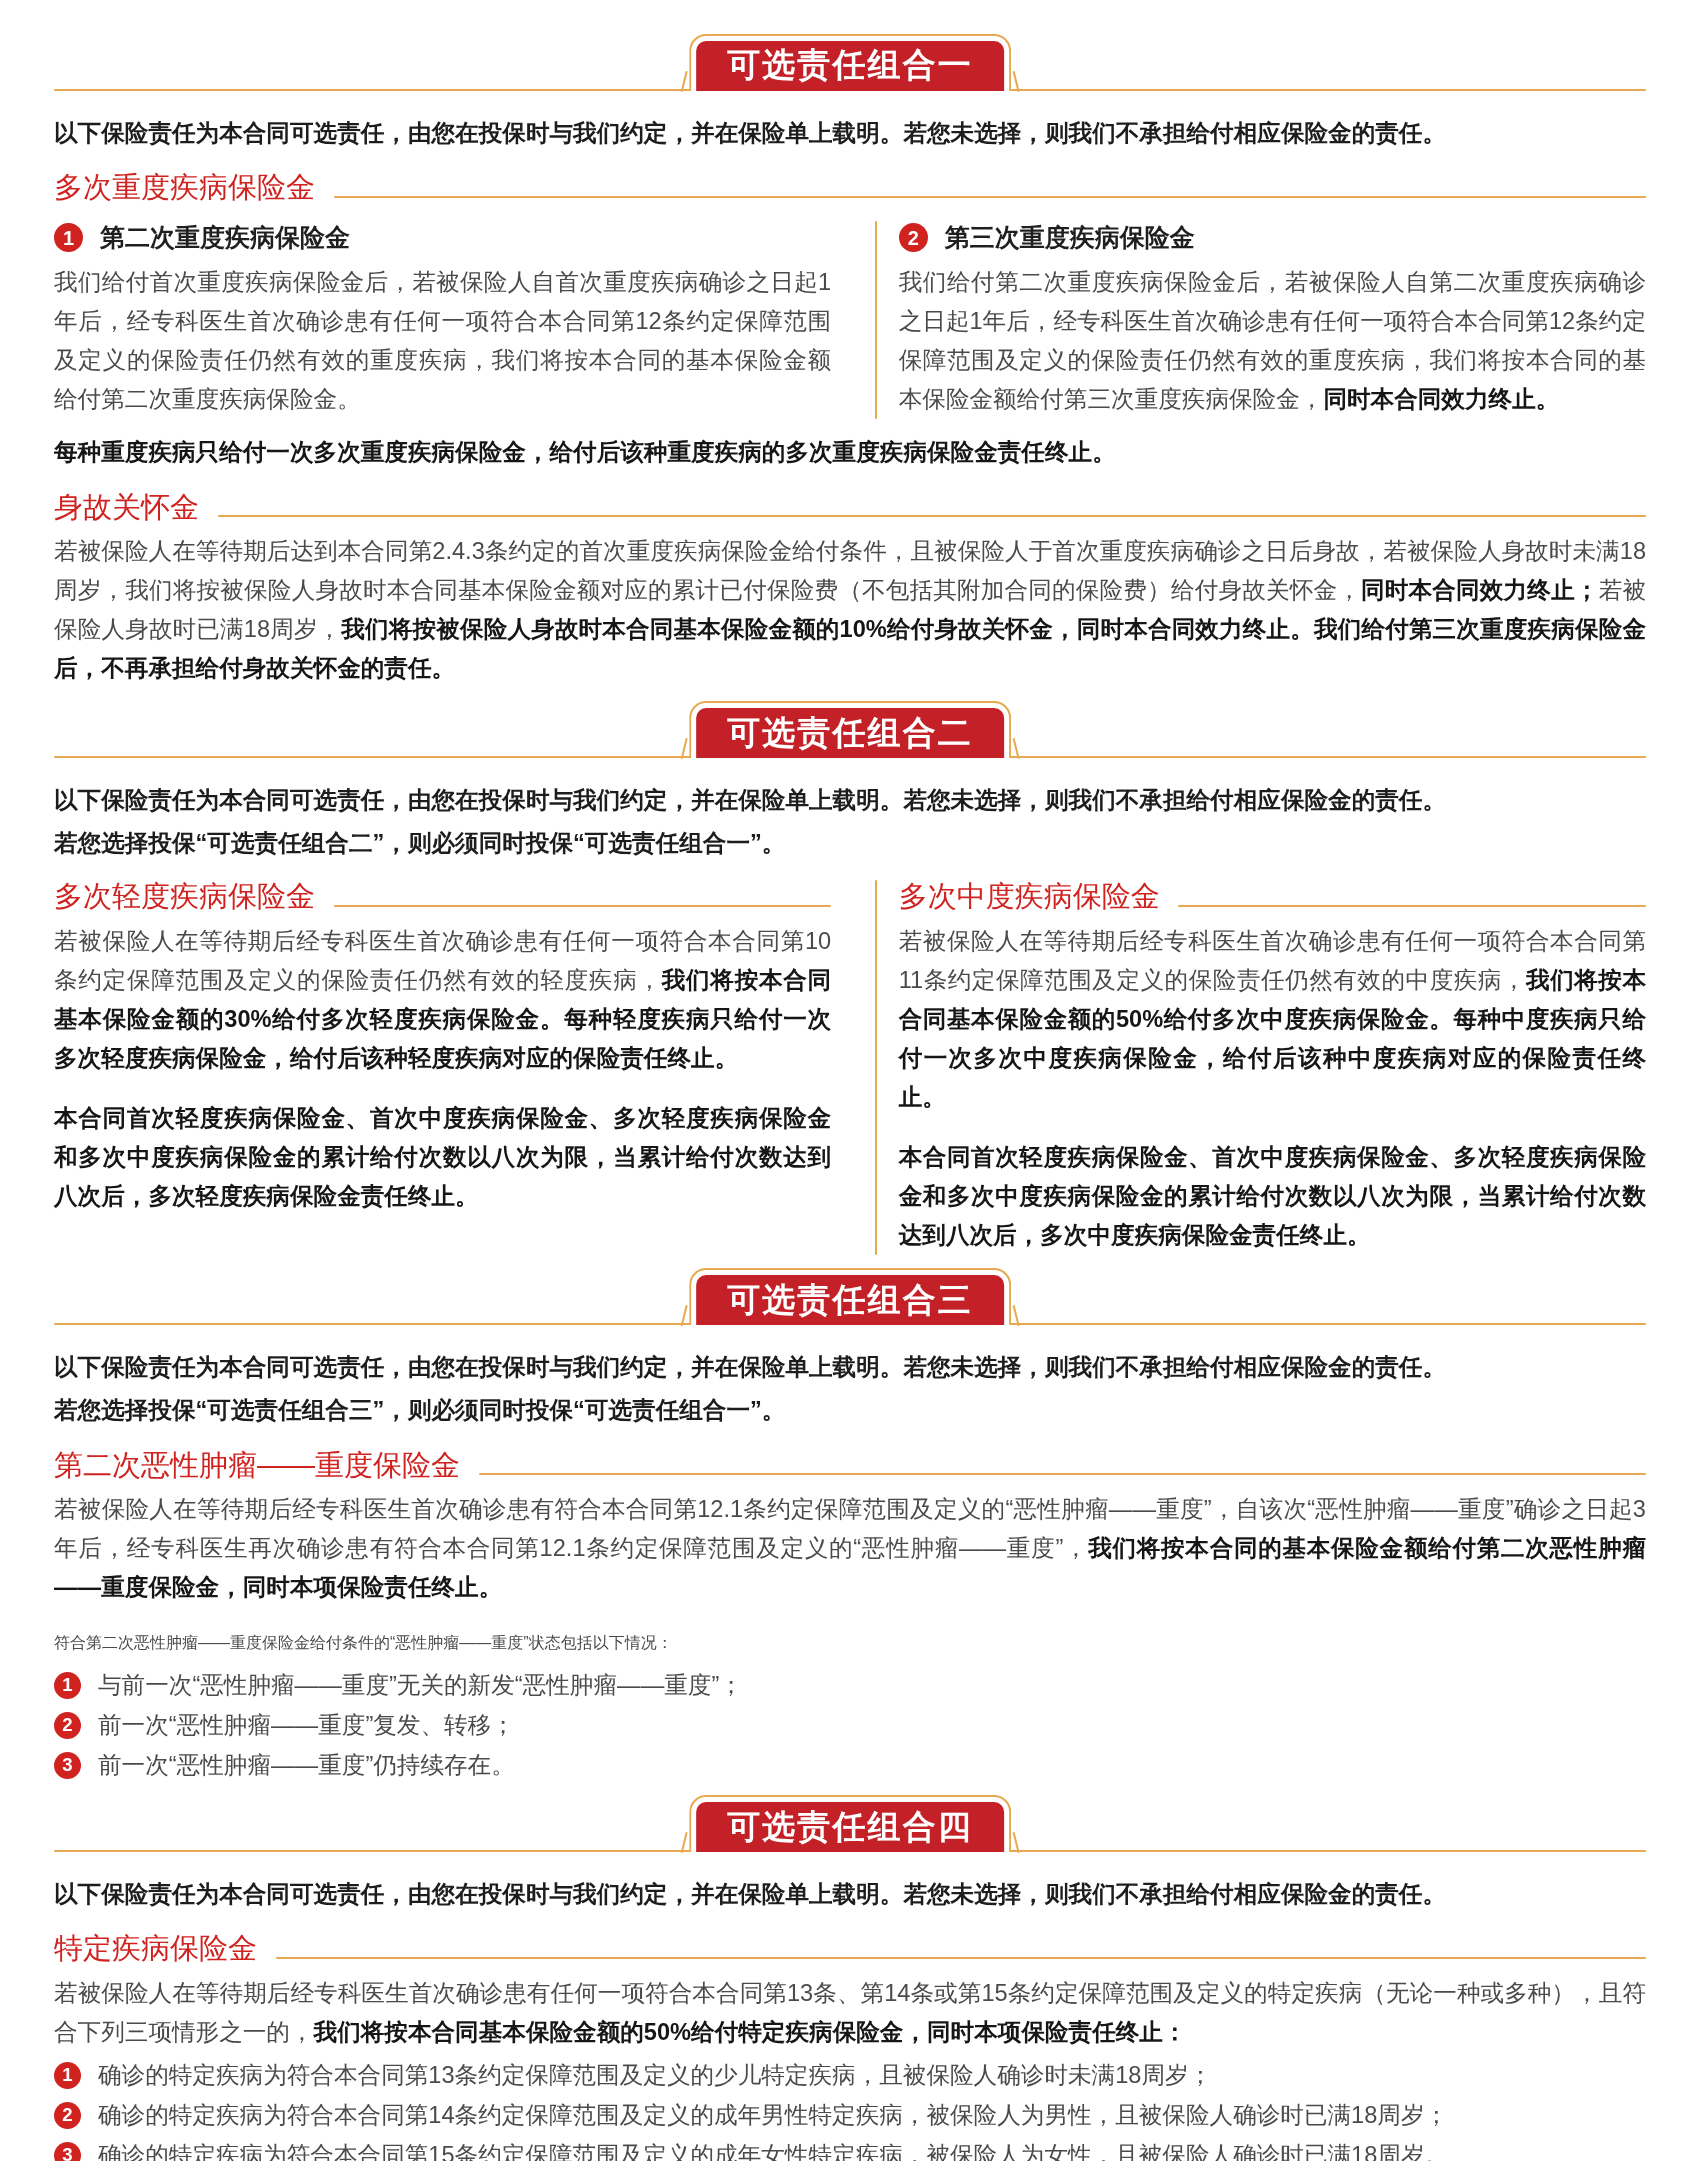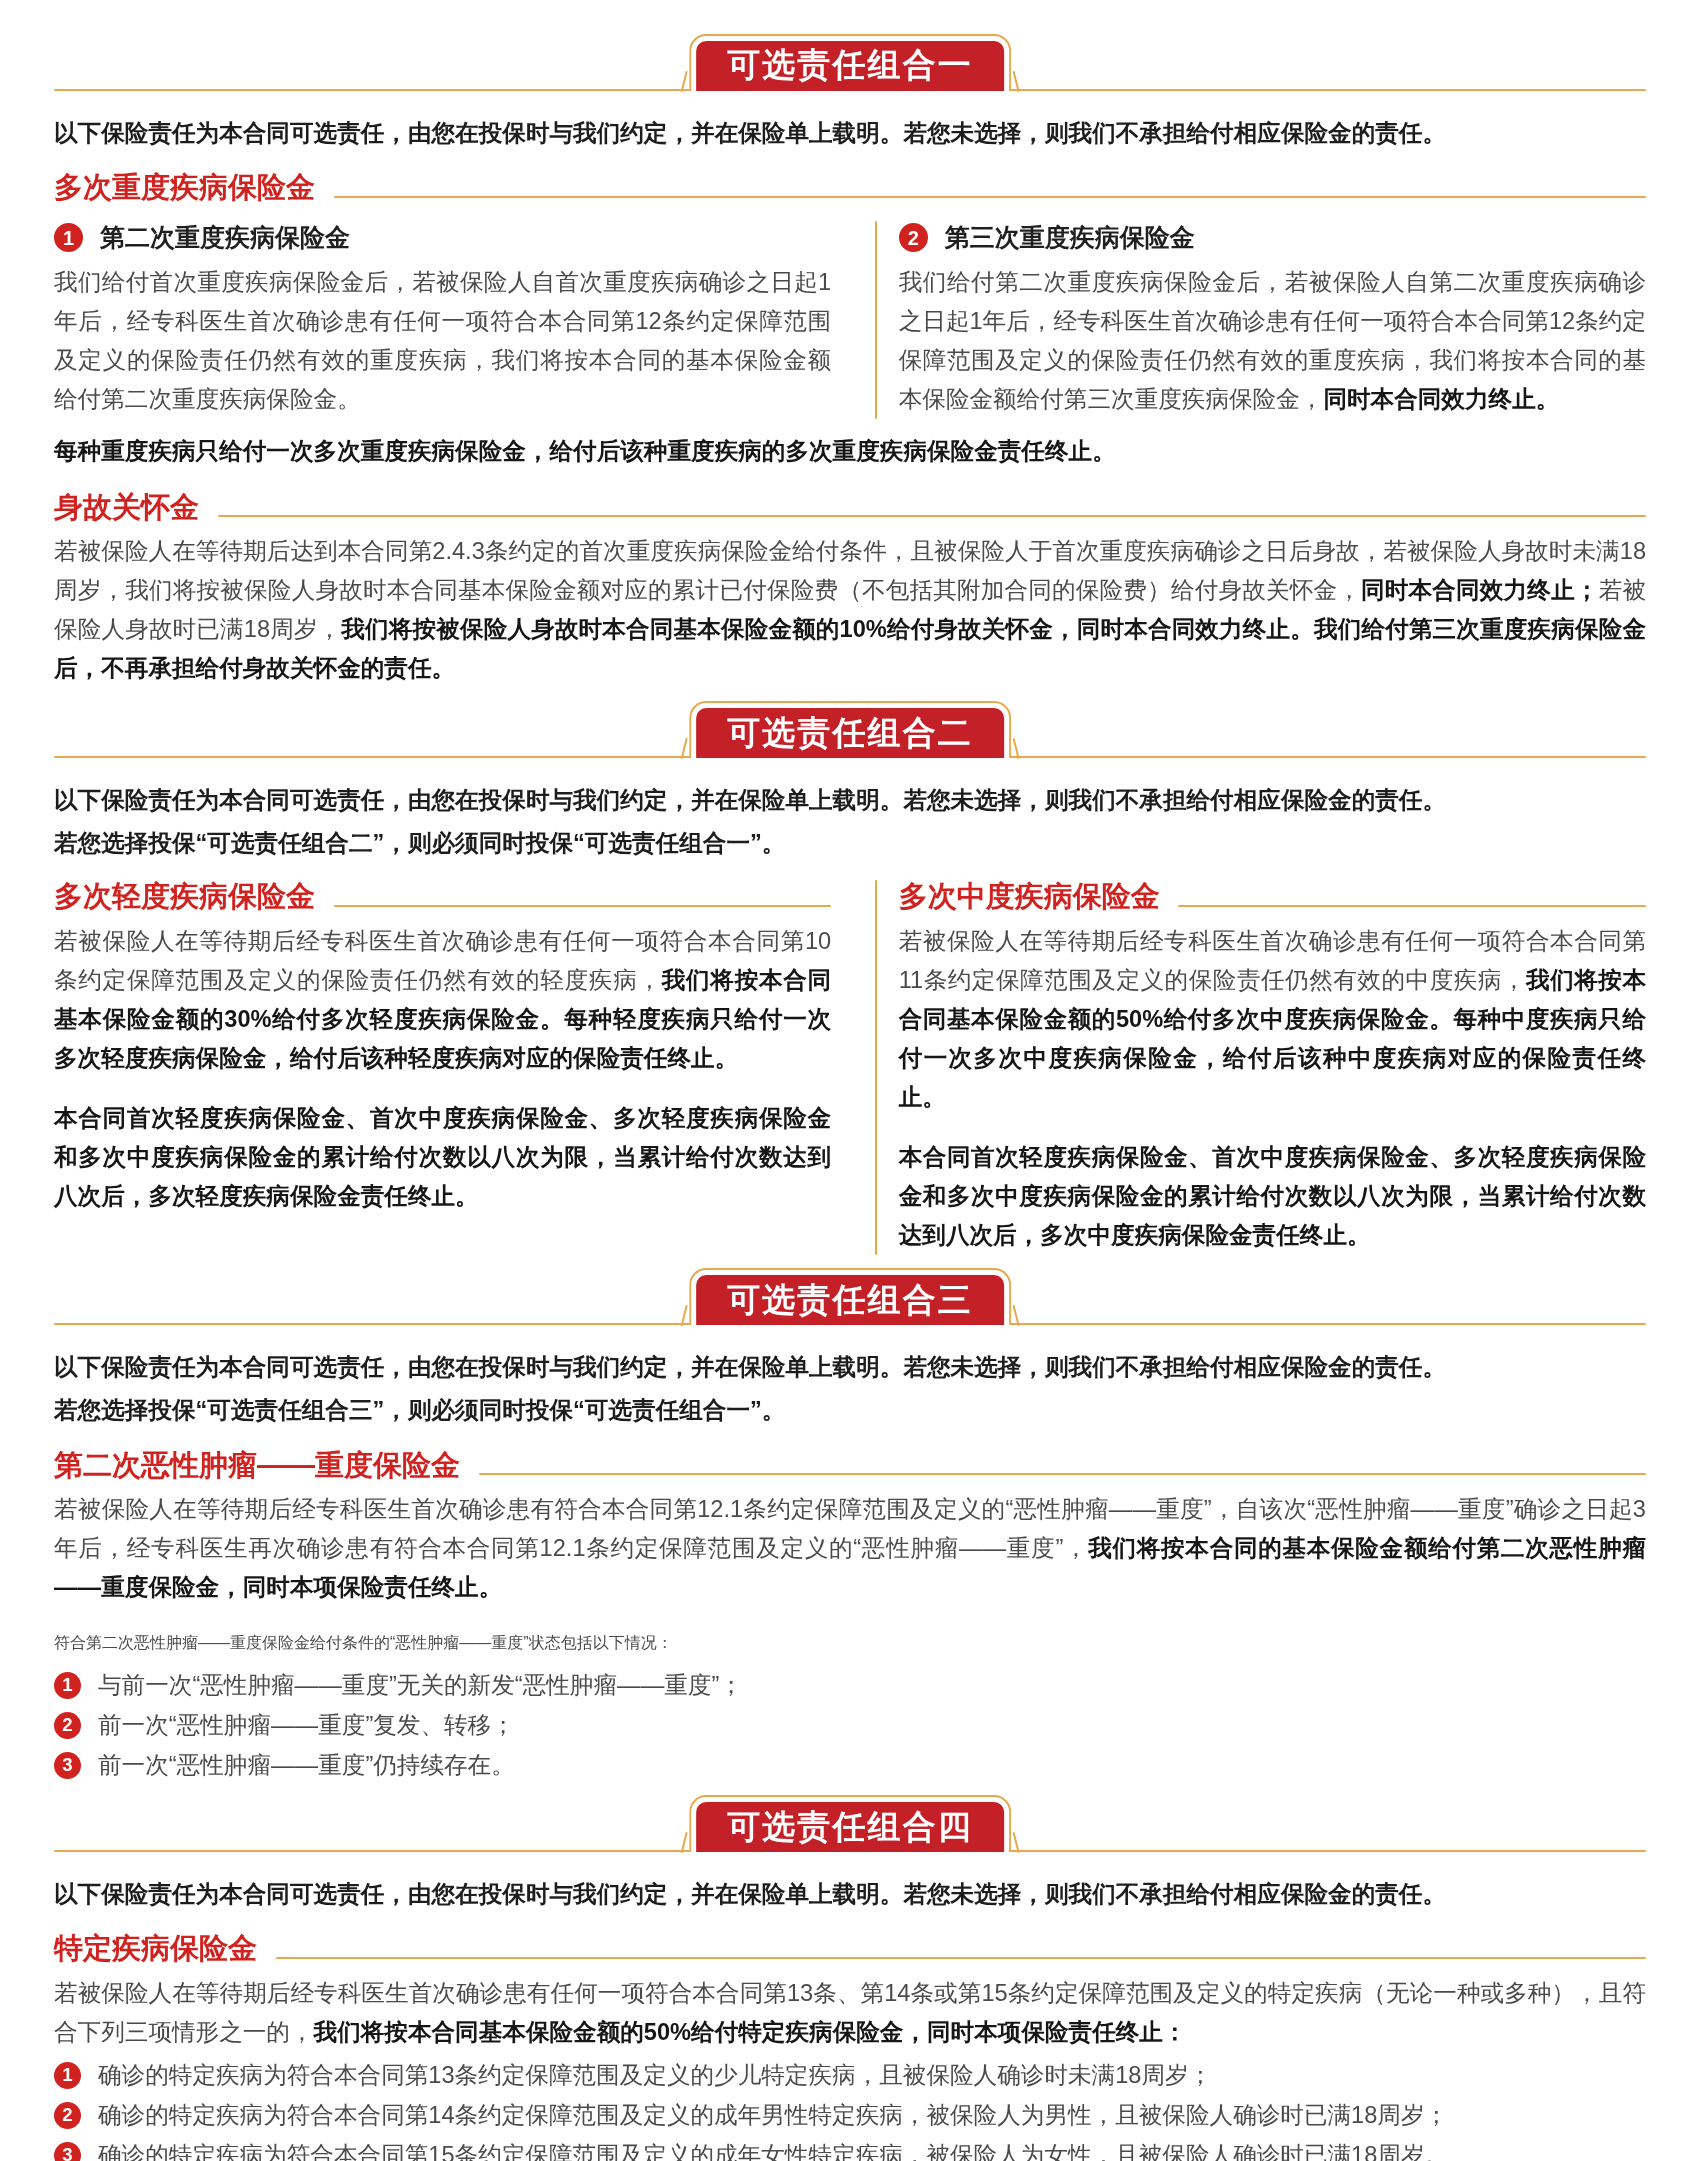--- a/index.html
+++ b/index.html
@@ -35,38 +35,38 @@
     background:var(--red-banner);color:#fff;font-weight:700;font-size:33px;line-height:1;
     padding:7.9px 31px 9.3px;border-radius:10px 10px 0 0;letter-spacing:2.1px;white-space:nowrap;
   }
 
   
   .intro{font-size:23.6px;font-weight:700;color:#1d1d1d;line-height:39px;margin:23px 0 0;}
   .follow-note{font-size:23.6px;font-weight:700;color:#1d1d1d;line-height:39px;margin:4.3px 0 0;}
 
   .red-heading{
     display:flex;align-items:flex-end;gap:18.6px;margin:18.6px 0 0;
-    color:var(--red-heading);font-size:29px;font-weight:700;line-height:33px;
+    color:var(--red-heading);font-size:29px;font-weight:400;line-height:33px;
   }
   .red-heading .h-line{flex:1;height:2.1px;background:var(--gold);border-radius:1.4px;margin-bottom:6.4px;}
 
   .two-col{display:flex;margin-top:17px;}
   .col-l{flex:104;padding-right:44px;min-width:0;}
   .col-r{flex:100;padding-left:21.4px;min-width:0;}
   .v-div{width:2.1px;background:var(--gold);border-radius:1.4px;flex:none;}
 
   .item-head{display:flex;align-items:center;gap:17px;font-size:25px;font-weight:700;color:#1f1f1f;line-height:33px;}
   .num-badge{
     flex:none;width:29px;height:29px;border-radius:50%;background:var(--red-heading);
     color:#fff;font-size:20px;font-weight:700;display:flex;align-items:center;justify-content:center;line-height:1;
   }
   .body{font-size:23.6px;line-height:39px;text-align:justify;margin:8.6px 0 0;color:var(--body);}
   .body b{color:var(--ink);font-weight:700;}
   .body.second{margin-top:21.4px;}
-  .standalone-note{margin-top:14.3px;font-family:Liberation Mono, monospace;}
+  .standalone-note{margin-top:14.3px;}
 
   .col .red-heading{margin:0;}
   .col .body{margin-top:8.6px;}
   .col .body.second{margin-top:21.4px;}
 
   .cond-lead{font-size:16px;line-height:39px;margin:15.7px 0 0;color:var(--body);}
   .cond-list{margin-top:2.9px;}
   .cond-item{display:flex;align-items:flex-start;gap:17px;margin-top:7.1px;font-size:23.6px;line-height:33px;color:var(--body);}
   .cond-item .num-badge{width:27px;height:27px;font-size:18.6px;margin-top:2.9px;}
 

